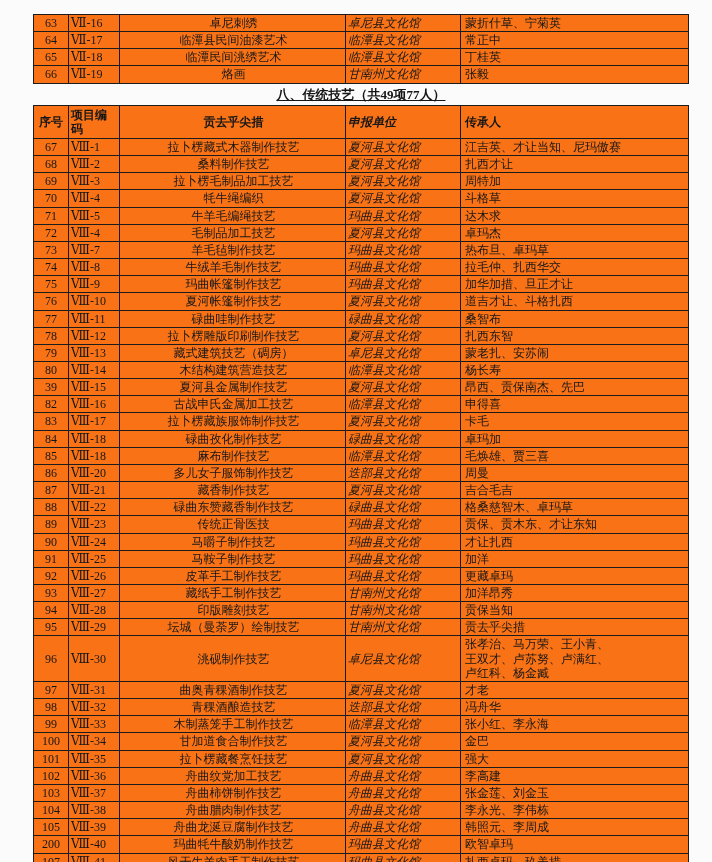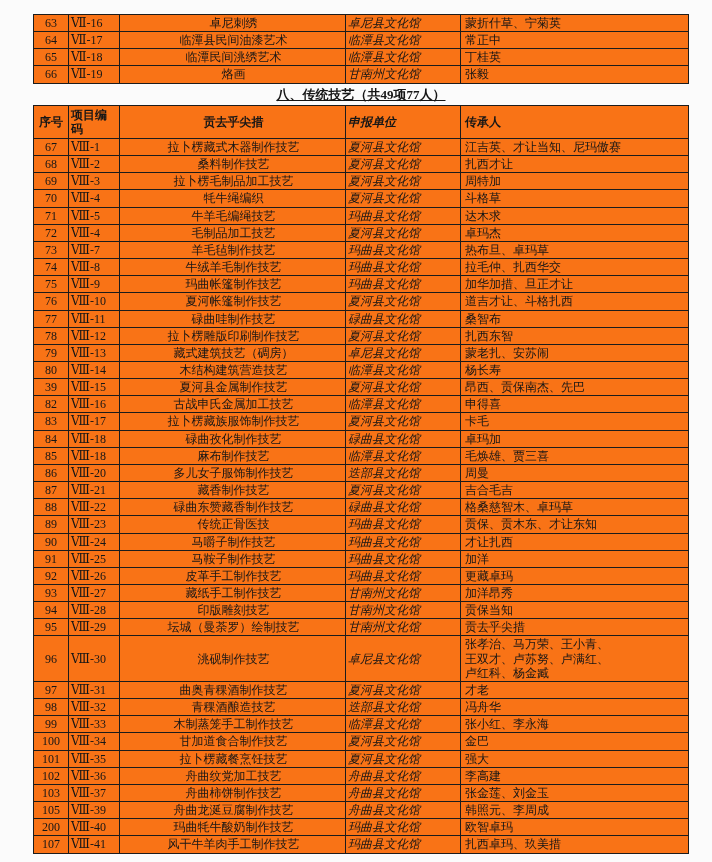--- a/index.html
+++ b/index.html
@@ -345,20 +345,27 @@
           <td class="c-inheritors">李高建</td>
         </tr>
         <tr>
           <td class="c-no">103</td>
           <td class="c-code">Ⅷ-37</td>
           <td class="c-name">舟曲柿饼制作技艺</td>
           <td class="c-unit">舟曲县文化馆</td>
           <td class="c-inheritors">张金莲、刘金玉</td>
         </tr>
         <tr>
+          <td class="c-no">104</td>
+          <td class="c-code">Ⅷ-38</td>
+          <td class="c-name">舟曲腊肉制作技艺</td>
+          <td class="c-unit">舟曲县文化馆</td>
+          <td class="c-inheritors">李永光、李伟栋</td>
+        </tr>
+        <tr>
           <td class="c-no">105</td>
           <td class="c-code">Ⅷ-39</td>
           <td class="c-name">舟曲龙涎豆腐制作技艺</td>
           <td class="c-unit">舟曲县文化馆</td>
           <td class="c-inheritors">韩照元、李周成</td>
         </tr>
         <tr>
           <td class="c-no">200</td>
           <td class="c-code">Ⅷ-40</td>
           <td class="c-name">玛曲牦牛酸奶制作技艺</td>

